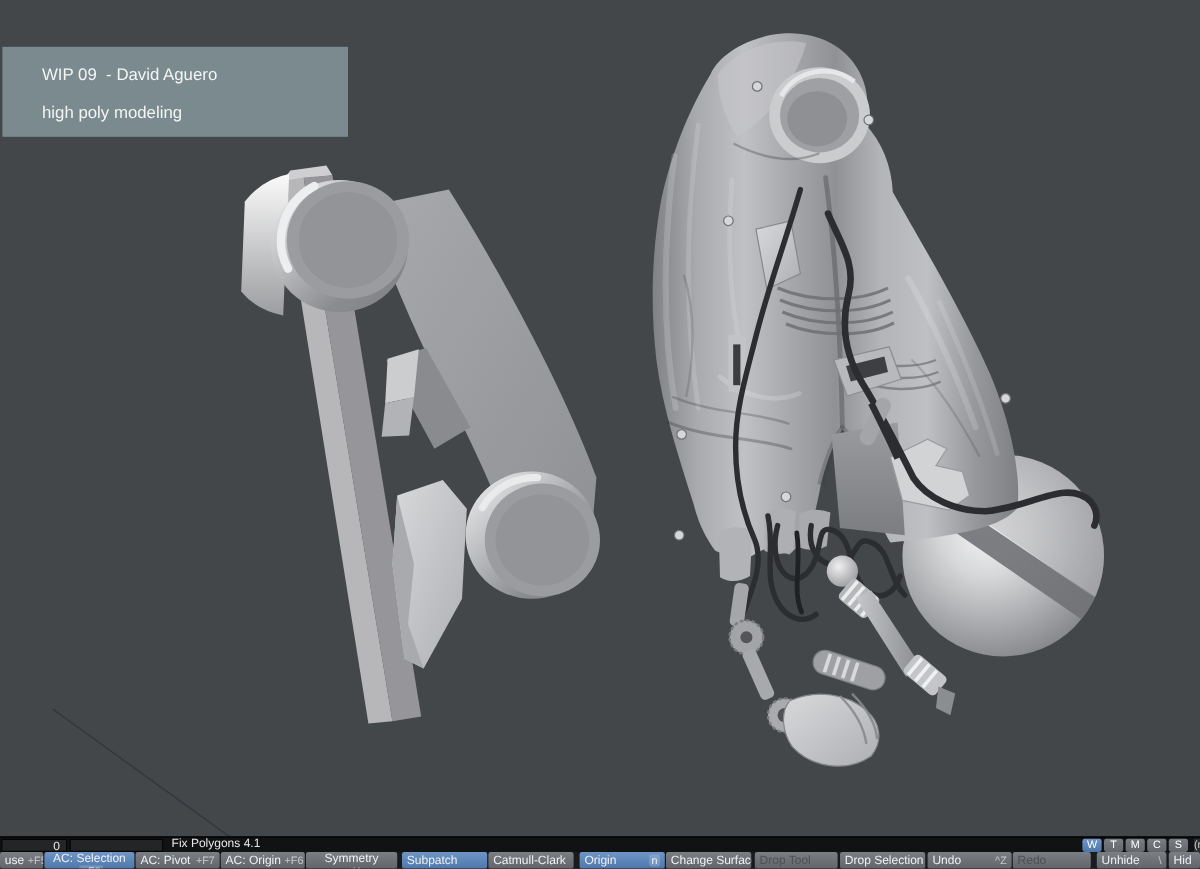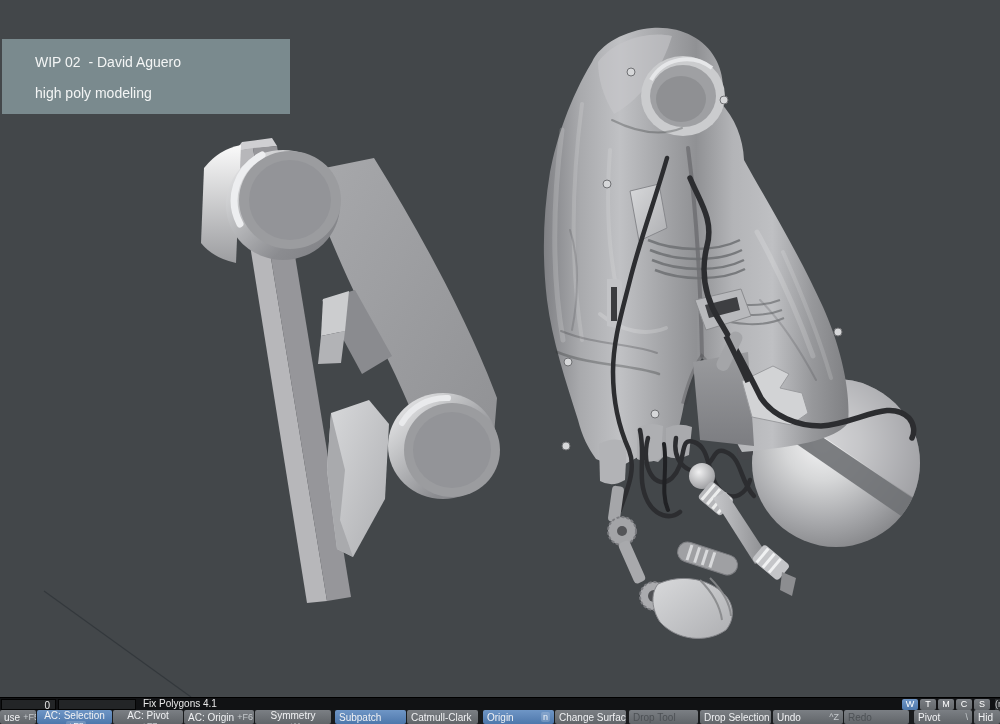--- a/index.html
+++ b/index.html
@@ -240,21 +240,21 @@
           <circle cx="607" cy="184" r="4" fill="#d6d7d9" stroke="#6f7073" stroke-width="1"></circle>
           <circle cx="568" cy="362" r="4" fill="#d6d7d9" stroke="#6f7073" stroke-width="1"></circle>
           <circle cx="838" cy="332" r="4" fill="#d6d7d9" stroke="#6f7073" stroke-width="1"></circle>
           <circle cx="566" cy="446" r="4" fill="#d6d7d9" stroke="#6f7073" stroke-width="1"></circle>
           <circle cx="655" cy="414" r="4" fill="#d6d7d9" stroke="#6f7073" stroke-width="1"></circle>
         </g>
       </g>
     </svg>
 
     <div id="overlay-box">
-      <div class="ol1">WIP 02  - David Aguero</div>
+      <div class="ol1">WIP 09  - David Aguero</div>
       <div class="ol2">high poly modeling</div>
     </div>
   </div>
 
   <div id="statusbar">
     <div class="sfield" id="sfield-grid">0</div>
     <div class="sfield" id="sfield-aux"></div>
     <div id="last-command">Fix Polygons 4.1</div>
     <div id="vmap-row">
         <div class="vbtn active">W</div>
@@ -268,21 +268,21 @@
 
   <div id="toolbar">
       <div class="tb-btn" style="width: 36px; margin-left: 0px;">
         <span>use</span>
         <span class="sc">+F5</span>
       </div>
       <div class="tb-btn blue" style="width: 75px; margin-left: 1px; flex-direction: column;">
         <span>AC: Selection</span>
         <span class="sc">+F8</span>
       </div>
-      <div class="tb-btn" style="width: 70px; margin-left: 1px; flex-direction: column;">
+      <div class="tb-btn" style="width: 70px; margin-left: 1px;">
         <span>AC: Pivot</span>
         <span class="sc">+F7</span>
       </div>
       <div class="tb-btn" style="width: 70px; margin-left: 1px;">
         <span>AC: Origin</span>
         <span class="sc">+F6</span>
       </div>
       <div class="tb-btn" style="width: 76px; margin-left: 1px; flex-direction: column;">
         <span>Symmetry</span>
         <span class="sc">+Y</span>
@@ -307,21 +307,21 @@
         <span>Drop Selection</span>
       </div>
       <div class="tb-btn" style="width: 70px; margin-left: 2px; gap: 12px;">
         <span>Undo</span>
         <span class="sc">^Z</span>
       </div>
       <div class="tb-btn disabled" style="width: 65px; margin-left: 1px;">
         <span>Redo</span>
       </div>
       <div class="tb-btn" style="width: 58px; margin-left: 5px;">
-        <span>Pivot</span>
+        <span>Unhide</span>
         <span class="sc">\</span>
       </div>
       <div class="tb-btn" style="width: 26px; margin-left: 2px;">
         <span>Hid</span>
       </div>
     </div>
 
 </div>
 
 </body></html>

